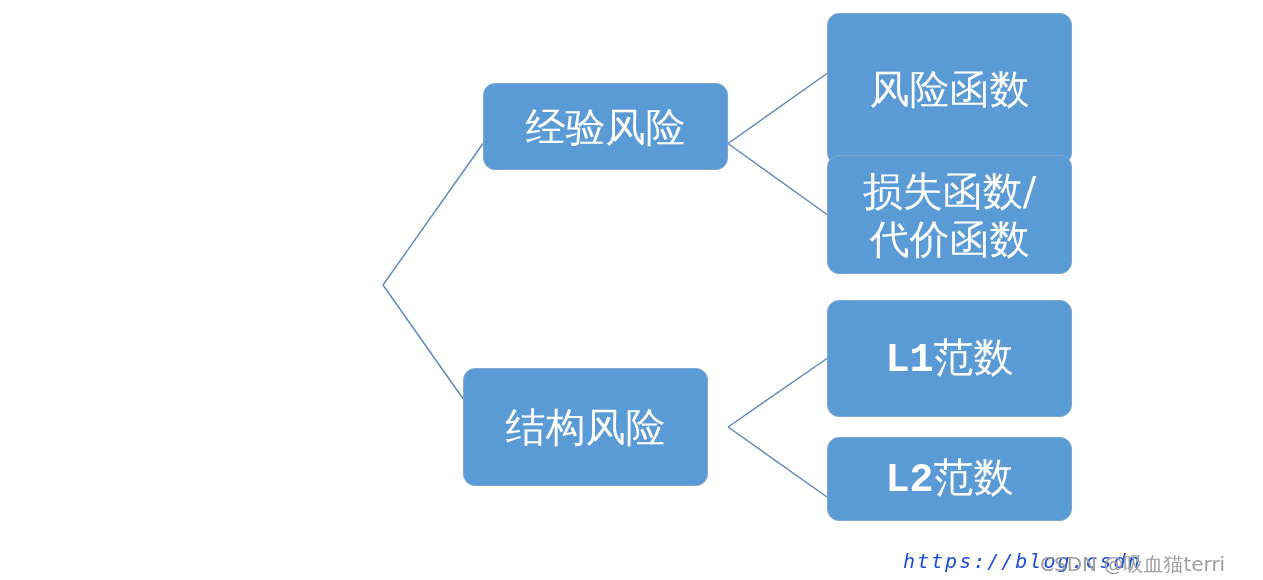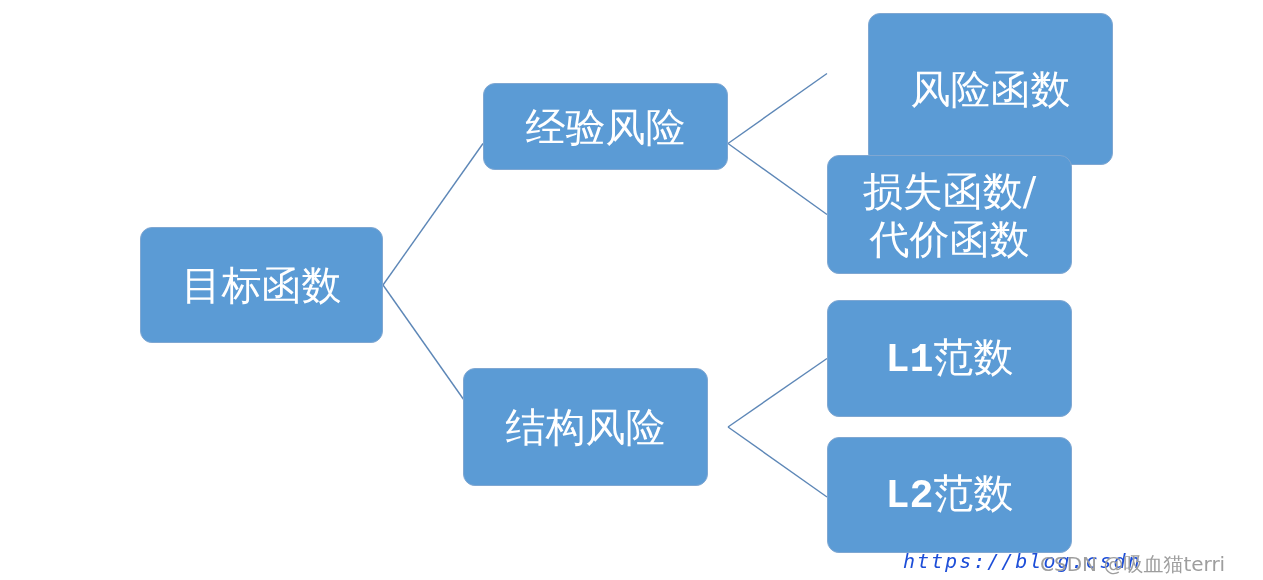--- a/index.html
+++ b/index.html
@@ -34,24 +34,24 @@
     font-family: "DejaVu Serif", "Liberation Serif", serif;
     font-size: 40px;
     line-height: 1.2;
     text-align: center;
     white-space: pre-line;
     box-sizing: border-box;
   }
   .n-objective  { left: 140px; top: 227px; width: 243px; height: 116px; }
   .n-empirical  { left: 483px; top:  83px; width: 245px; height: 87px; }
   .n-structural { left: 463px; top: 368px; width: 245px; height: 118px; }
-  .n-risk       { left: 868px; top:  13px; width: 245px; height: 152px; }
+  .n-risk       { left: 827px; top:  13px; width: 245px; height: 152px; }
   .n-loss       { left: 827px; top: 155px; width: 245px; height: 119px; }
   .n-l1         { left: 827px; top: 300px; width: 245px; height: 117px; }
-  .n-l2         { left: 827px; top: 437px; width: 245px; height: 116px; }
+  .n-l2         { left: 827px; top: 437px; width: 245px; height: 84px; }
   .latin {
     font-family: Liberation Mono, monospace;
     font-weight: 700;
   }
   .watermark {
     position: absolute;
     z-index: 5;
     white-space: nowrap;
   }
   .wm-url {
@@ -78,23 +78,20 @@
 
   <svg id="edges-svg">
       <line x1="383" y1="285" x2="483" y2="143.5" stroke="#5d87b7" stroke-width="1.4"></line>
       <line x1="383" y1="285" x2="483" y2="427" stroke="#5d87b7" stroke-width="1.4"></line>
       <line x1="728" y1="143.5" x2="827" y2="73.5" stroke="#5d87b7" stroke-width="1.4"></line>
       <line x1="728" y1="143.5" x2="827" y2="214.5" stroke="#5d87b7" stroke-width="1.4"></line>
       <line x1="728" y1="427" x2="827" y2="358.5" stroke="#5d87b7" stroke-width="1.4"></line>
       <line x1="728" y1="427" x2="827" y2="497" stroke="#5d87b7" stroke-width="1.4"></line>
     </svg>
 
-  <div class="node n-objective">
-    <span>目标函数</span>
-  </div>
 
   <div class="node n-empirical">
     <span>经验风险</span>
   </div>
 
   <div class="node n-structural">
     <span>结构风险</span>
   </div>
 
   <div class="node n-risk">

